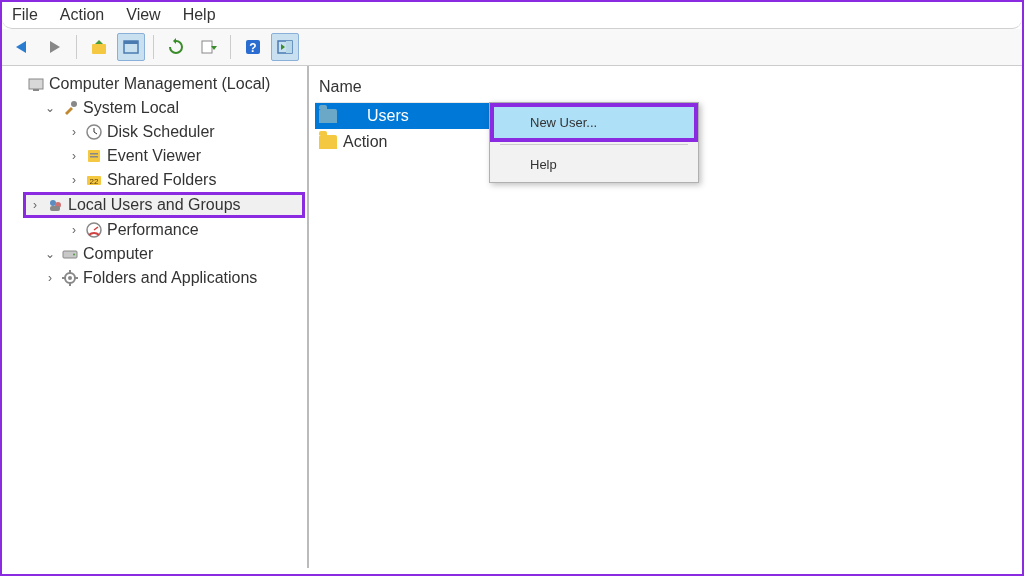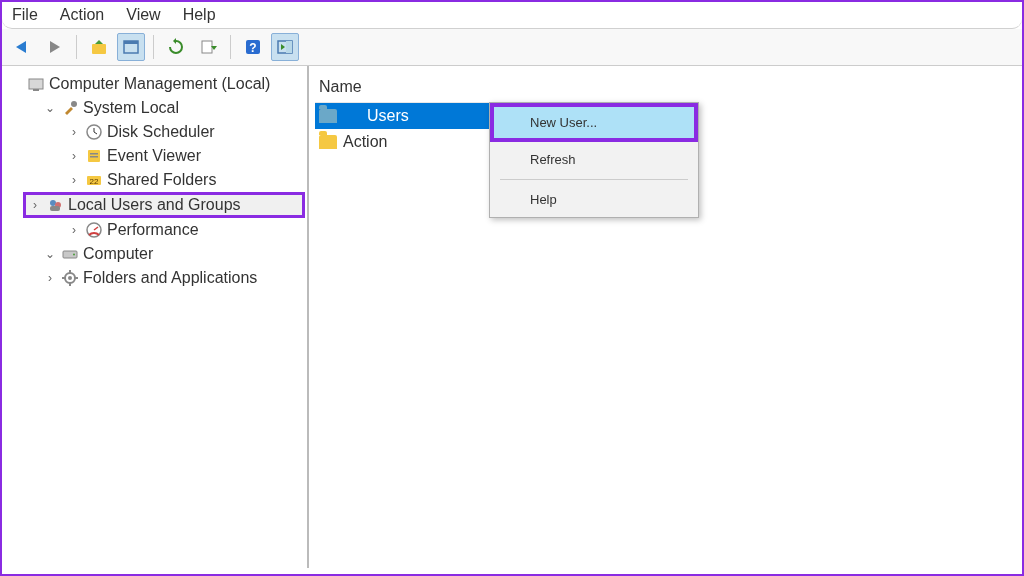--- a/index.html
+++ b/index.html
@@ -329,18 +329,17 @@
       <span class="folder-icon blue"></span>
       <span>Users</span>
     </div>
     <div class="list-item">
       <span class="folder-icon"></span>
       <span>Action</span>
     </div>
 
     <div class="context-menu">
       <div class="context-item highlight-border">New User...</div>
-      <div class="context-item">Refresh</div>
       <div class="context-sep"></div>
       <div class="context-item">Help</div>
     </div>
   </div>
 </div>
 
 </body></html>

